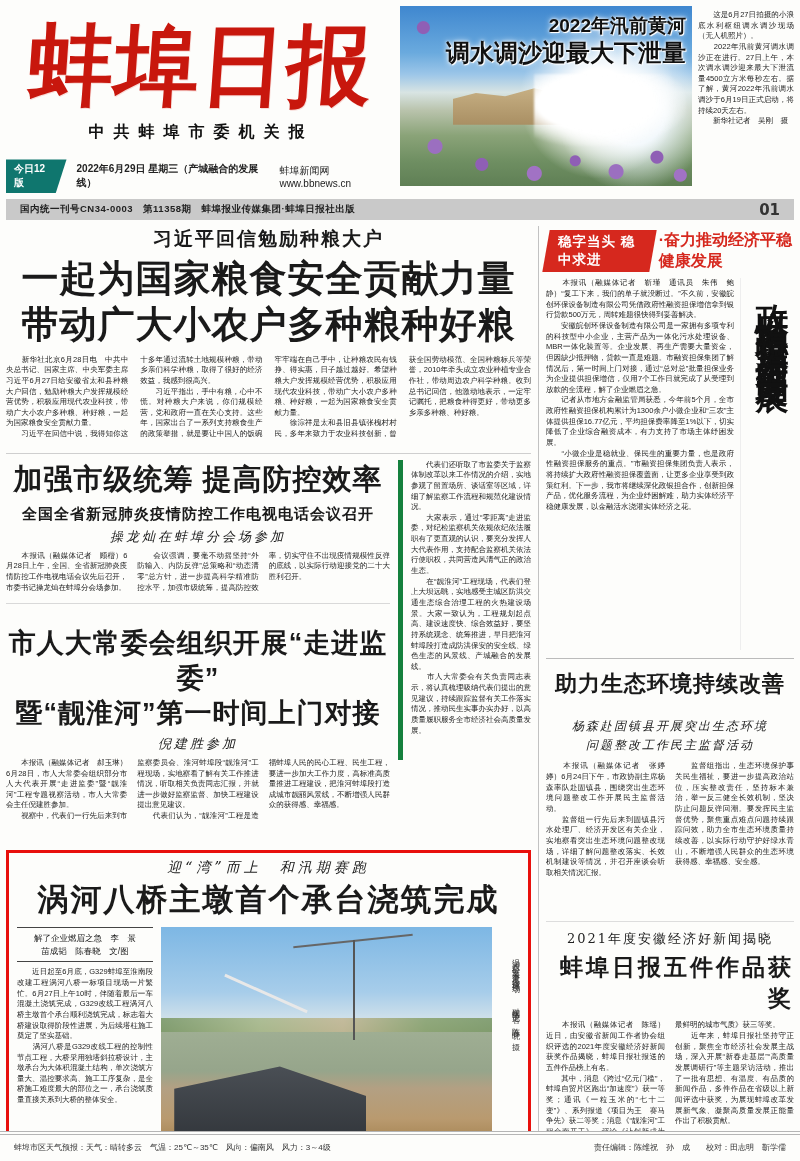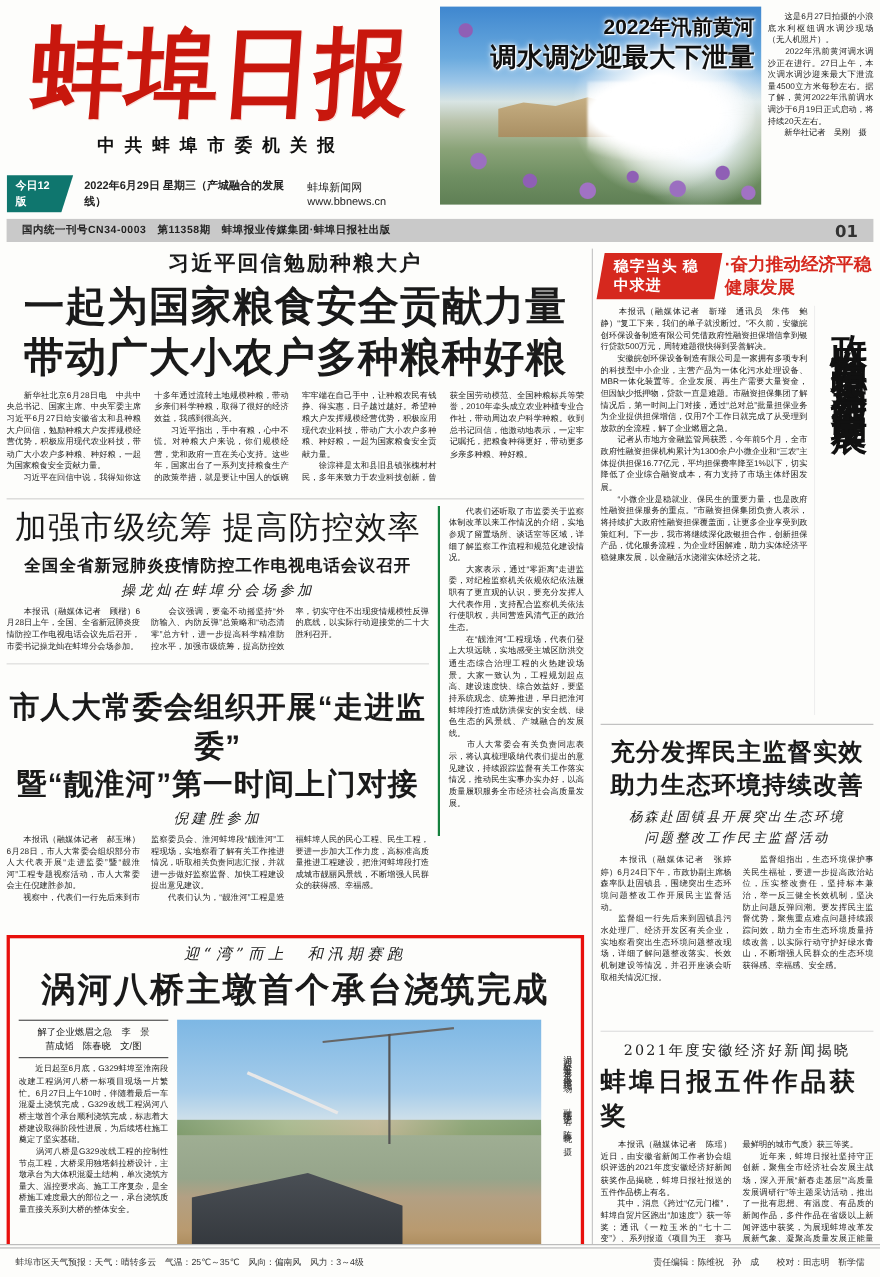--- a/index.html
+++ b/index.html
@@ -65,23 +65,23 @@
   .body-text { font-size:7.5px; line-height:1.42; text-align:justify; white-space:pre-line; color:#1c1c1c; }
 
   
   .xi-kicker { text-align:center; font-size:19px; font-weight:bold; letter-spacing:2px; }
   .xi-headline { text-align:center; font-size:37px; font-weight:bold; line-height:1.22;
                  letter-spacing:1px; margin-top:4px; }
   .xi-body { margin-top:8px; columns:4; column-gap:12px; height:90px; overflow:hidden; }
 
   .subrow { display:flex; margin-top:8px; border-top:1px solid #cfcfcf; padding-top:6px; }
   .subrow-left { width:392px; padding-right:8px; }
-  .side-continuation { flex:1; border-left:2px solid #15803d; padding-left:8px; height:300px; overflow:hidden; }
-
-  .covid-headline { text-align:center; font-size:29px; font-weight:normal; letter-spacing:1px; }
+  .side-continuation { flex:1; border-left:5px solid #15803d; padding-left:8px; height:300px; overflow:hidden; }
+
+  .covid-headline { text-align:center; font-size:29px; font-weight:bold; letter-spacing:1px; }
   .covid-subhead { text-align:center; font-family:"DejaVu Serif","Liberation Serif",serif;
                    font-weight:bold; font-size:15px; margin-top:5px; letter-spacing:1px; }
   .script-line { text-align:center; font-family:"DejaVu Serif","Liberation Serif",serif;
                  font-style:italic; font-size:13px; margin-top:4px; letter-spacing:3px; }
   .covid-body { margin-top:5px; columns:3; column-gap:10px; height:44px; overflow:hidden; }
 
   .npc-section { border-top:1px solid #d9d9d9; margin-top:8px; padding-top:22px; }
   .npc-headline { text-align:center; font-size:27px; font-weight:bold; line-height:1.3; letter-spacing:1px; }
   .npc-body { margin-top:5px; columns:3; column-gap:10px; height:86px; overflow:hidden; }
 
@@ -119,27 +119,27 @@
 
   .finance { display:flex; }
   .finance-body { flex:1; height:372px; overflow:hidden; padding-right:6px; }
   .finance-headline { writing-mode:vertical-rl; font-family:"DejaVu Serif","Liberation Serif",serif;
                       font-weight:bold; font-size:33px; letter-spacing:6px; height:372px;
                       padding-left:8px; border-left:1px solid #eee; color:#111; }
 
   .sup-section { border-top:1px solid #bbb; margin-top:8px; padding-top:10px; }
   .sup-headline { text-align:center; font-size:22px; font-weight:bold; line-height:1.35; letter-spacing:1px; }
   .sup-script { font-family:"DejaVu Serif","Liberation Serif",serif; font-style:italic; font-size:12px;
-                margin-top:4px; line-height:1.6; letter-spacing:2px; text-align:center; }
+                margin-top:18px; line-height:1.6; letter-spacing:2px; text-align:center; }
   .sup-body { margin-top:6px; columns:2; column-gap:10px; height:150px; overflow:hidden; }
 
   .award-section { margin-top:10px; border-top:1px solid #ddd; padding-top:8px; }
   .award-kicker { text-align:center; font-family:"DejaVu Serif","Liberation Serif",serif;
                   font-size:13px; letter-spacing:2px; color:#222; }
-  .award-headline { text-align:left; font-size:23px; font-weight:bold; letter-spacing:3px; margin-top:4px; }
+  .award-headline { text-align:right; font-size:23px; font-weight:bold; letter-spacing:3px; margin-top:4px; }
   .award-body { margin-top:6px; columns:2; column-gap:10px; height:160px; overflow:hidden; }
 
   
   .footer { position:absolute; left:0; bottom:0; width:800px; border-top:4px double #b5b5b5;
             padding:7px 14px 8px 14px; display:flex; justify-content:space-between;
             font-size:8px; color:#333; background:#fdfdfb; }
 </style>
 </head>
 <body>
 
@@ -255,21 +255,20 @@
       <section class="finance">
         <div class="finance-body body-text">　　本报讯（融媒体记者　靳瑾　通讯员　朱伟　鲍静）“复工下来，我们的单子就没断过。”不久前，安徽皖创环保设备制造有限公司凭借政府性融资担保增信拿到银行贷款500万元，周转难题很快得到妥善解决。
 　　安徽皖创环保设备制造有限公司是一家拥有多项专利的科技型中小企业，主营产品为一体化污水处理设备、MBR一体化装置等。企业发展、再生产需要大量资金，但因缺少抵押物，贷款一直是难题。市融资担保集团了解情况后，第一时间上门对接，通过“总对总”批量担保业务为企业提供担保增信，仅用7个工作日就完成了从受理到放款的全流程，解了企业燃眉之急。
 　　记者从市地方金融监管局获悉，今年前5个月，全市政府性融资担保机构累计为1300余户小微企业和“三农”主体提供担保16.77亿元，平均担保费率降至1%以下，切实降低了企业综合融资成本，有力支持了市场主体纾困发展。
 　　“小微企业是稳就业、保民生的重要力量，也是政府性融资担保服务的重点。”市融资担保集团负责人表示，将持续扩大政府性融资担保覆盖面，让更多企业享受到政策红利。下一步，我市将继续深化政银担合作，创新担保产品，优化服务流程，为企业纾困解难，助力实体经济平稳健康发展，以金融活水浇灌实体经济之花。</div>
         <div class="finance-headline">政府性融资担保为企纾困助发展</div>
       </section>
 
       <section class="sup-section">
         <div class="sup-headline">
-          <div>充分发挥民主监督实效</div>
           <div>助力生态环境持续改善</div>
         </div>
         <div class="sup-script">
           <div>杨森赴固镇县开展突出生态环境</div>
           <div>问题整改工作民主监督活动</div>
         </div>
         <div class="sup-body body-text">　　本报讯（融媒体记者　张婷婷）6月24日下午，市政协副主席杨森率队赴固镇县，围绕突出生态环境问题整改工作开展民主监督活动。
 　　监督组一行先后来到固镇县污水处理厂、经济开发区有关企业，实地察看突出生态环境问题整改现场，详细了解问题整改落实、长效机制建设等情况，并召开座谈会听取相关情况汇报。
 　　监督组指出，生态环境保护事关民生福祉，要进一步提高政治站位，压实整改责任，坚持标本兼治，举一反三健全长效机制，坚决防止问题反弹回潮。要发挥民主监督优势，聚焦重点难点问题持续跟踪问效，助力全市生态环境质量持续改善，以实际行动守护好绿水青山，不断增强人民群众的生态环境获得感、幸福感、安全感。</div>
       </section>

